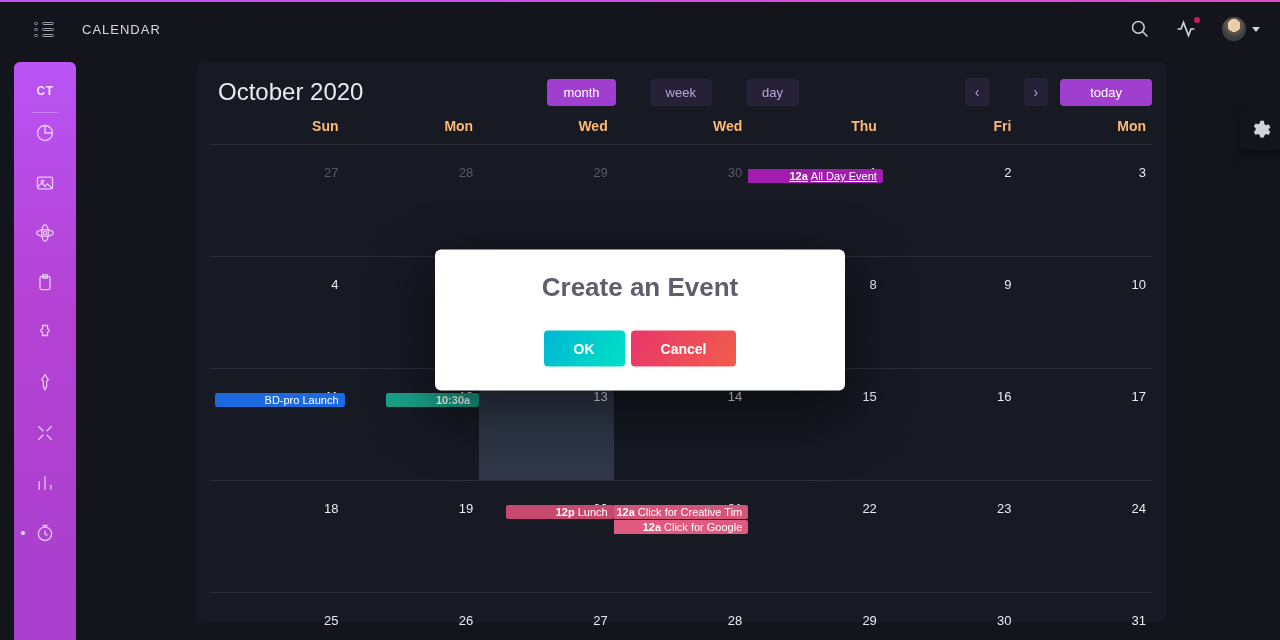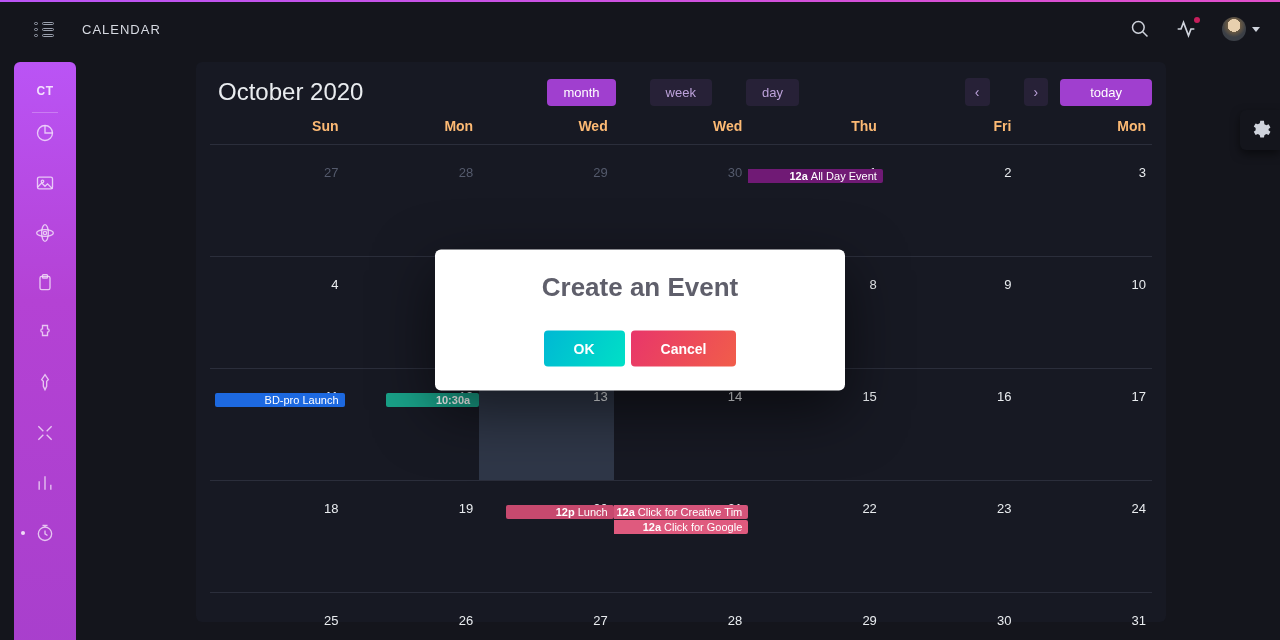--- a/index.html
+++ b/index.html
@@ -79,21 +79,21 @@
     box-sizing: border-box; overflow: hidden; height: 112px;}
   .cell.other { color: #545a6c; }
   .cell.selected { background: #2f3748; }
   .events { position: absolute; left: 0; right: 0; top: 24px;
     display: flex; flex-direction: column; gap: 1px; align-items: flex-end; }
   .event { font-size: 11px; color: #fff; padding: 1px 6px;
     border-radius: 2px; white-space: nowrap; box-sizing: border-box;}
   .event .t { font-weight: 700; margin-right: 3px;}
   .ev-blue { background: #1d69e0; }
   .ev-green { background: #19a188; }
-  .ev-navy { background: #701a75; }
+  .ev-navy { background: #a21caf; text-decoration: underline; }
   .ev-pink1 { background: #c7496e; }
   .ev-pink2 { background: #d5547a; }
   .ev-pink3 { background: #df5a7e; }
   .w-full { left: 0; right: 0; width: auto; text-align: left; padding-left: 50px;}
   .w-lbl { text-align: right; }
 
   
   .modal { position: absolute; left: 50%; top: 50%; transform: translate(-50%, -50%);
     width: 410px; background: #fff; border-radius: 6px;
     box-shadow: 0 20px 60px rgba(0,0,0,.55); padding: 22px 24px 24px;

